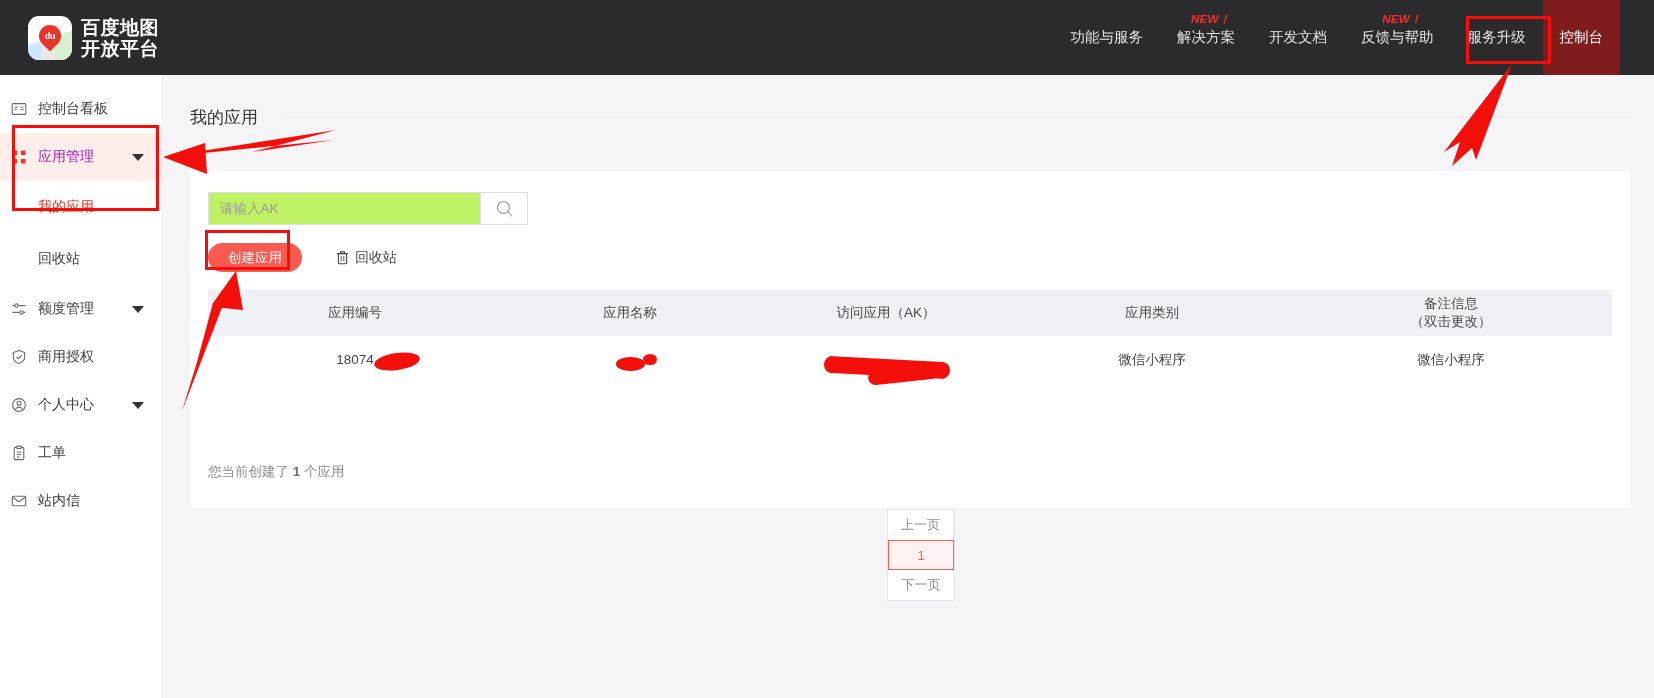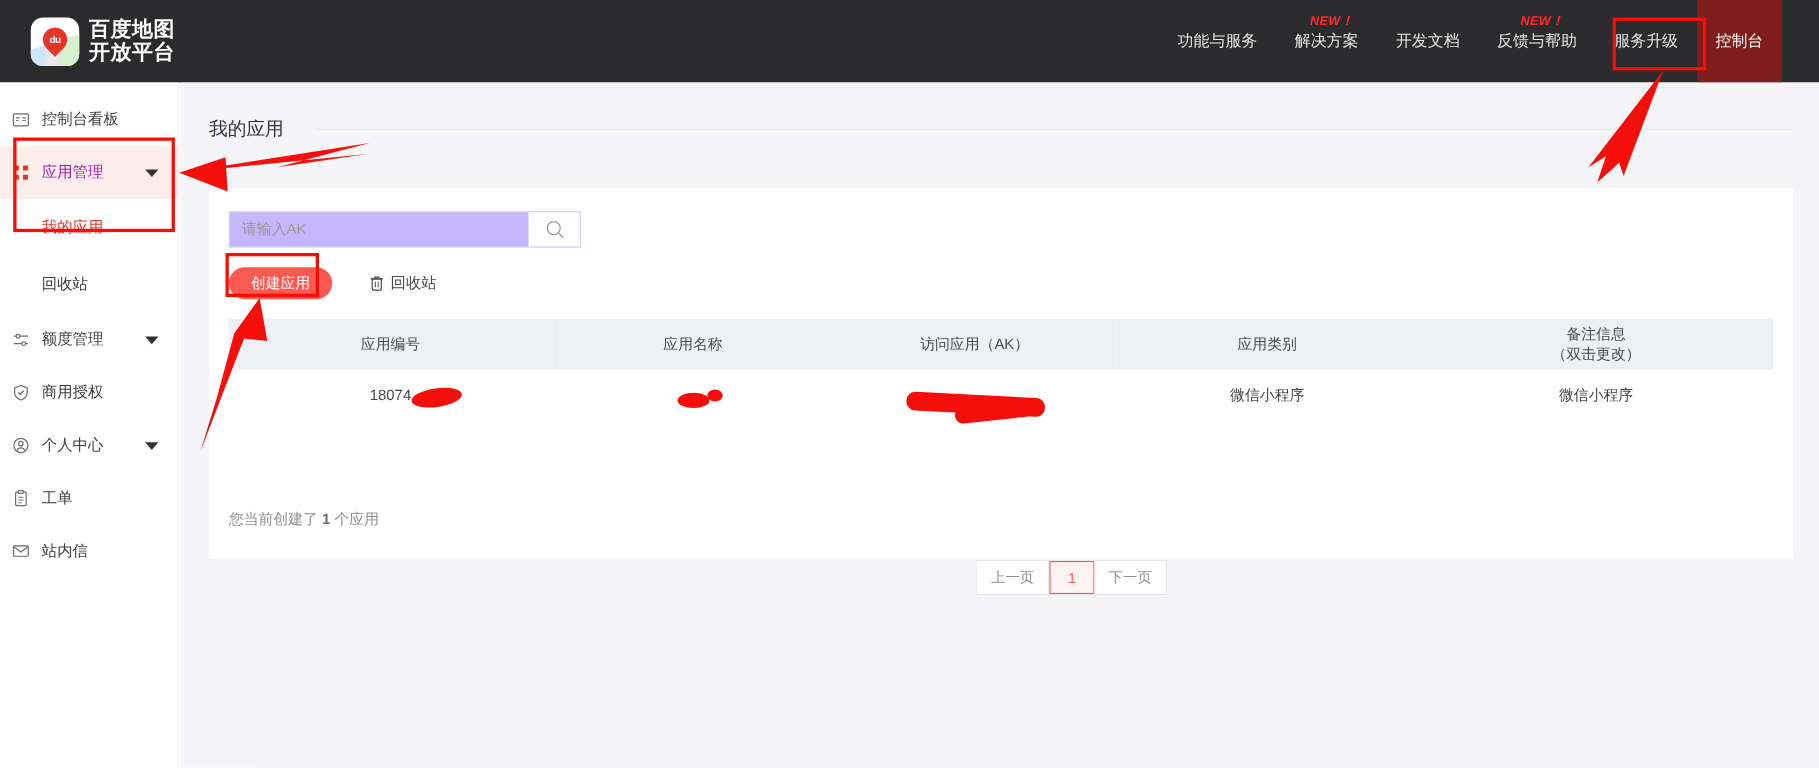--- a/index.html
+++ b/index.html
@@ -99,21 +99,21 @@
   .page-title { font-size: 17px; color: #333; white-space: nowrap; }
   .page-rule { flex: 1 1 auto; height: 1px; background: #e7e7ec; margin-left: 28px; }
 
   .card {
     position: absolute; left: 26px; top: 96px; width: 1440px; height: 337px;
     background: #ffffff;
   }
   .searchbar {
     position: absolute; left: 18px; top: 21px;
     display: flex; width: 320px; height: 33px;
-    border: 1px solid #dcdfe6; background: #c4b5fd;
+    border: 1px solid #dcdfe6; background: #bef264;
   }
   .searchbar input {
     flex: 1 1 auto; border: none; outline: none; padding: 0 11px;
     font-size: 13.5px; color: #333; font-family: inherit; background: transparent;
   }
   .searchbar input::placeholder { color: #9a9a9f; }
   .search-btn {
     width: 47px; border-left: 1px solid #dcdfe6; background: #fff;
     display: flex; align-items: center; justify-content: center; cursor: pointer;
   }
@@ -151,21 +151,21 @@
     position: absolute; background: #f50f0a; border-radius: 50%;
   }
   .summary {
     position: absolute; left: 18px; top: 292px;
     font-size: 13.5px; color: #8d8d93;
   }
   .summary b { color: #6b6b71; }
 
   .pager {
     position: absolute; left: 697px; top: 338px;
-    display: flex; border: 1px solid #e6e6eb; background: #fff;
+    display: flex; border: 1px solid #e6e6eb; background: #fff; flex-direction: column;
   }
   .pg {
     height: 30px; min-width: 55px; padding: 0 13px;
     display: flex; align-items: center; justify-content: center;
     font-size: 13px; color: #8f8f96; cursor: pointer;
     border-right: 1px solid #e6e6eb; background: #fff;
   }
   .pg:last-child { border-right: none; }
   .pg.current {
     color: #fa5a50; background: #fef3f2;

